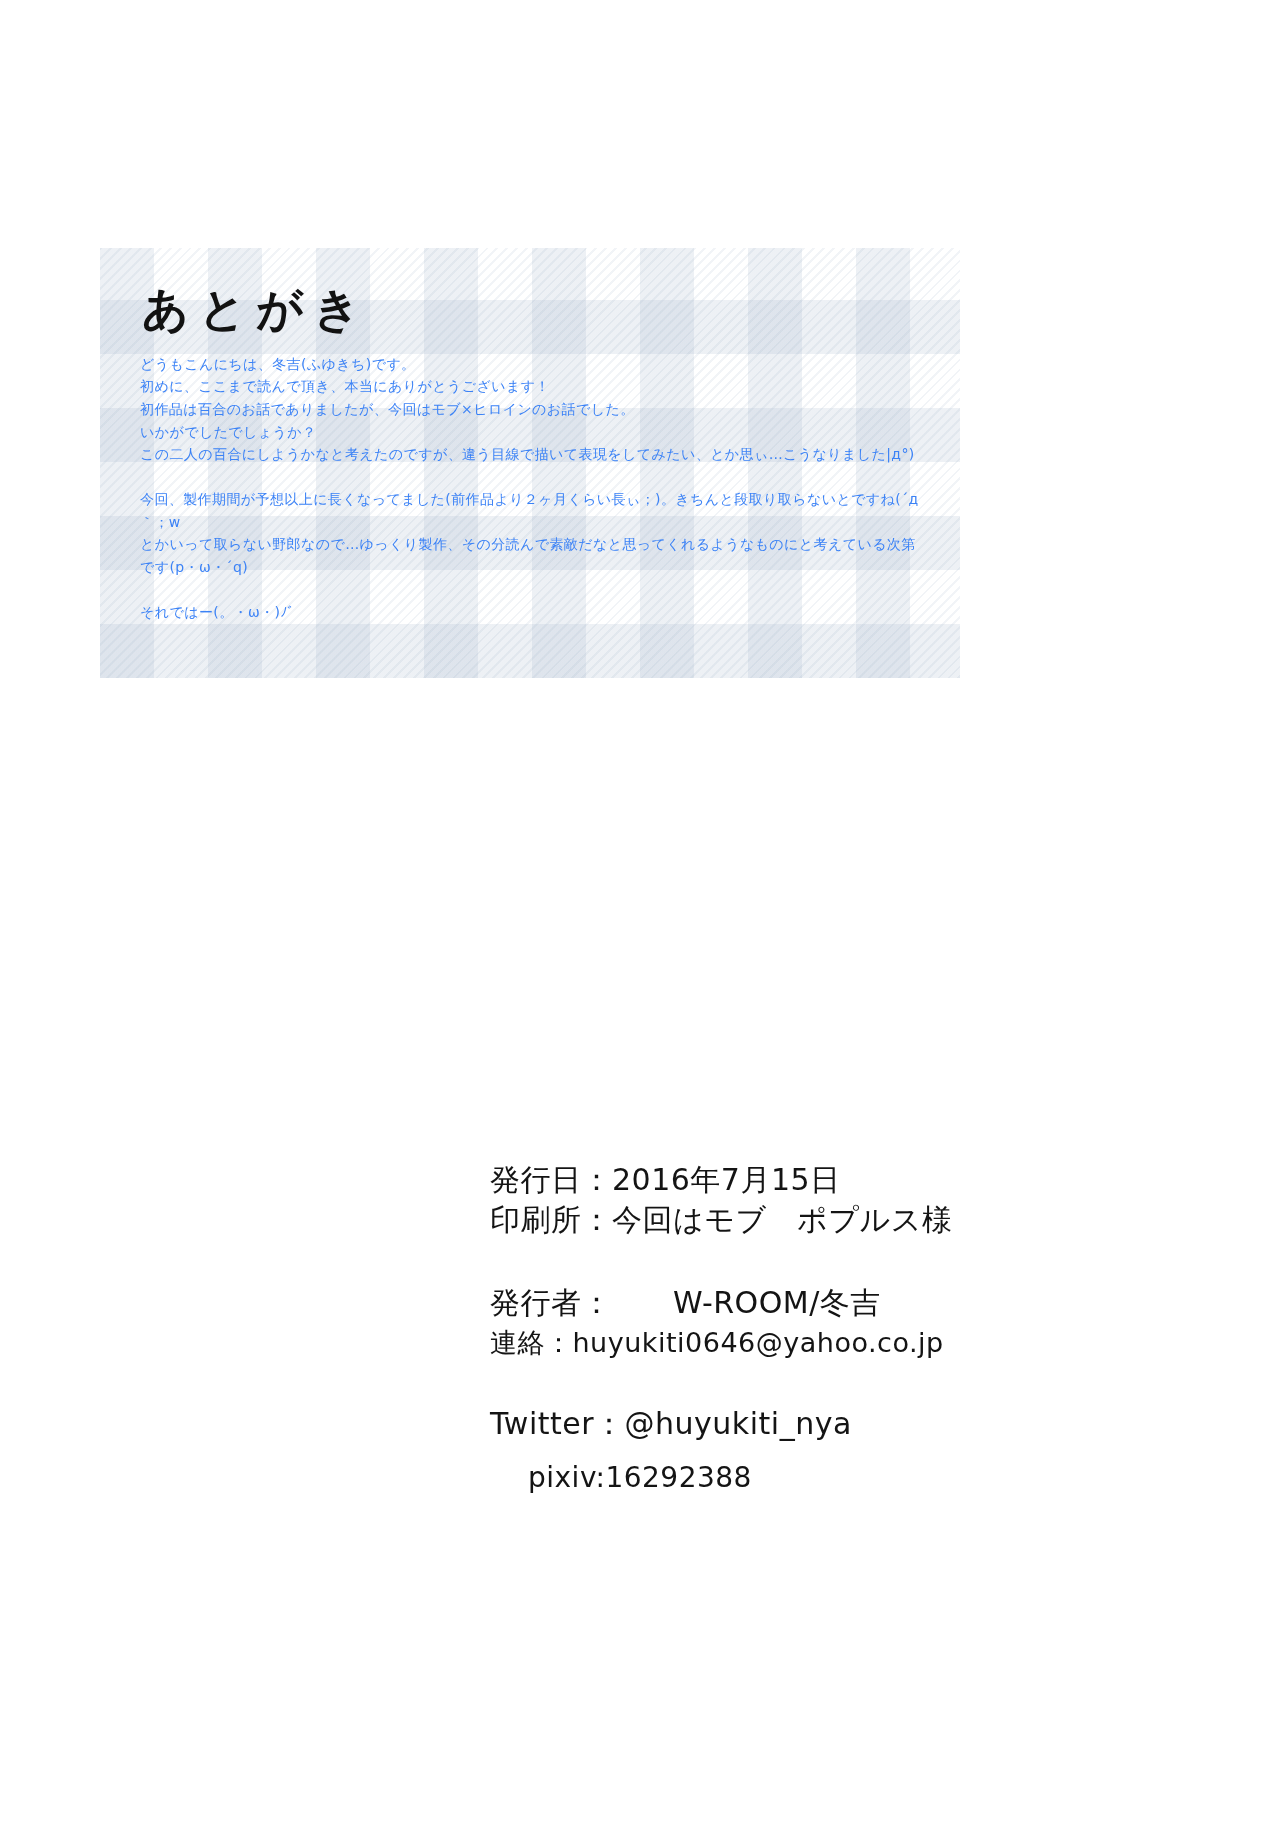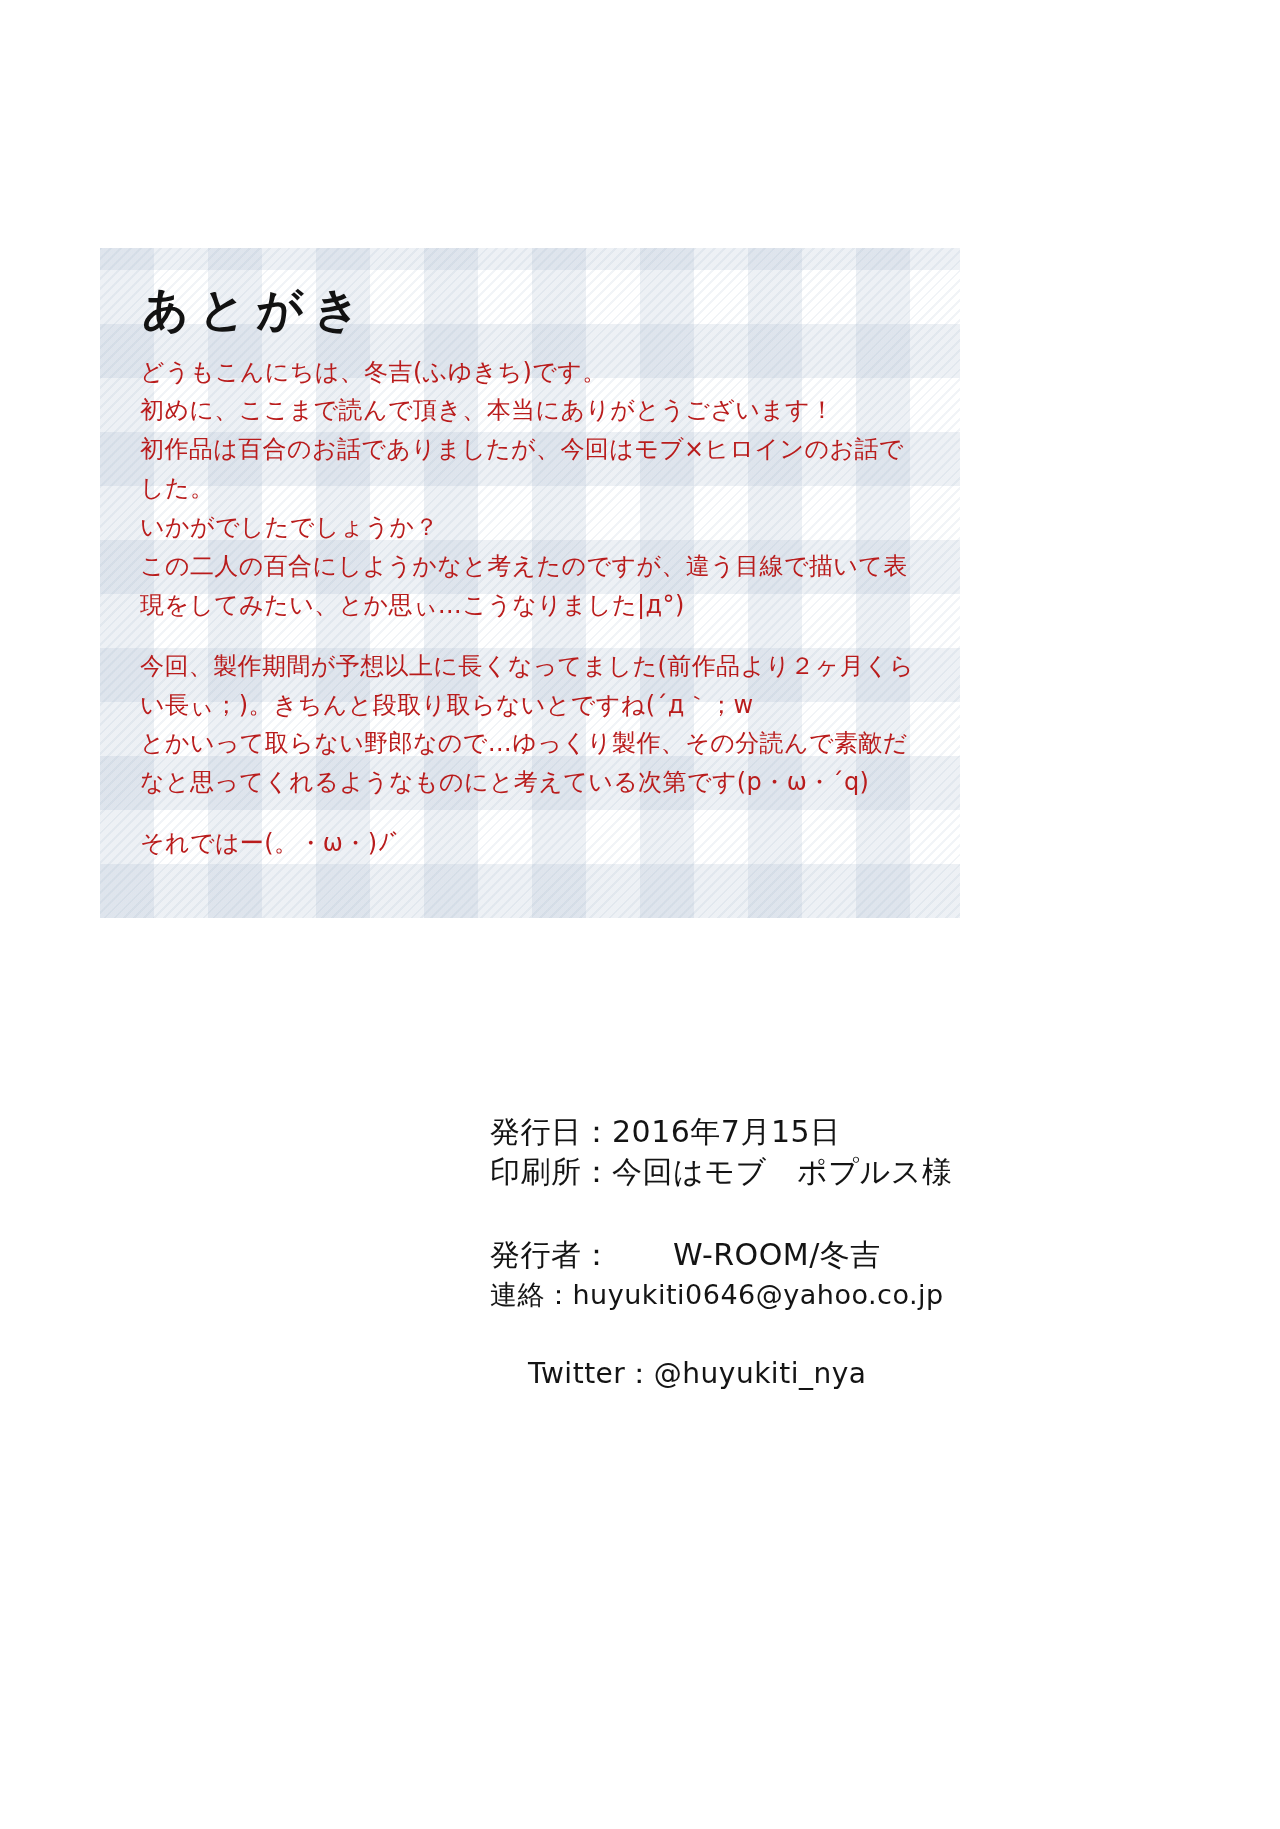--- a/index.html
+++ b/index.html
@@ -58,36 +58,36 @@
     font-weight: bold;
     font-size: 46px;
     letter-spacing: 10px;
     line-height: 1.1;
     margin: 0 0 18px 2px;
     color: #121212;
   }
 
   .afterword-para {
     font-family: "DejaVu Sans", sans-serif;
-    font-size: 24px;
+    font-size: 14px;
     line-height: 1.62;
     letter-spacing: 0.4px;
     margin: 0 0 22px 0;
-    color: #b91c1c;
+    color: #3b82f6;
     white-space: pre-wrap;
   }
   .afterword-para:last-child {
     margin-bottom: 9px;
   }
 
   
   #colophon {
     position: absolute;
     left: 490px;
-    top: 1112px;
+    top: 1160px;
     width: 740px;
   }
   .colophon-group {
     margin-bottom: 44px;
   }
   .colophon-group:last-child { margin-bottom: 0; }
 
   .colophon-line {
     font-family: "DejaVu Sans", sans-serif;
     font-size: 30px;
@@ -139,15 +139,16 @@
     <div class="colophon-line">印刷所：今回はモブ　ポプルス様</div>
   </div>
 
   <div class="colophon-group" id="colophon-group-publisher">
     <div class="colophon-line">発行者：　　W-ROOM/冬吉</div>
     <div class="colophon-line small">連絡：huyukiti0646@yahoo.co.jp</div>
   </div>
 
   <div class="colophon-group" id="colophon-group-social">
     <div class="colophon-line">Twitter：@huyukiti_nya</div>
+    <div class="colophon-line">pixiv:16292388</div>
   </div>
 
 </section>
 
 </body></html>

